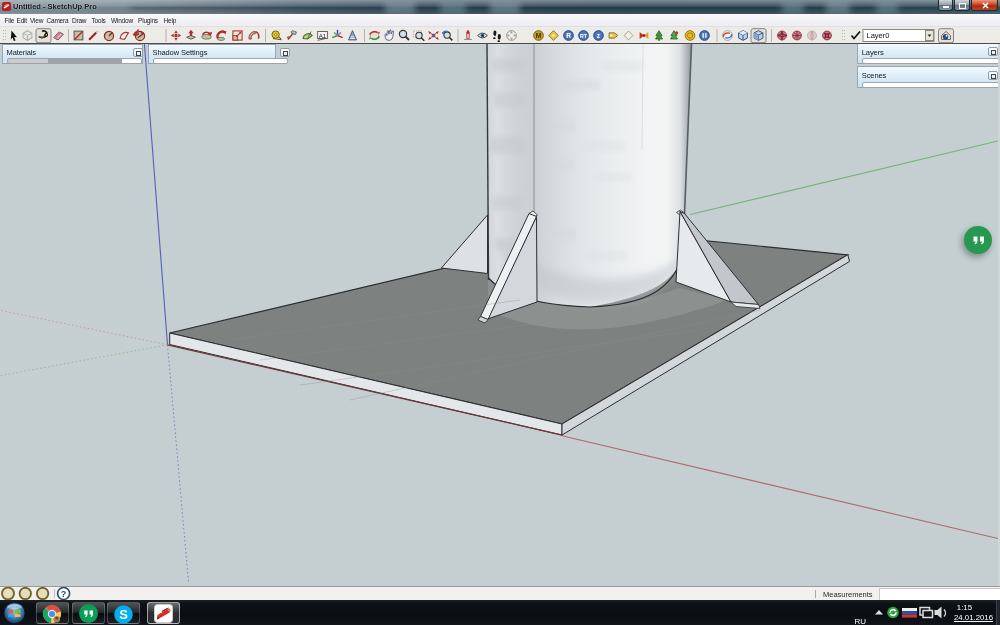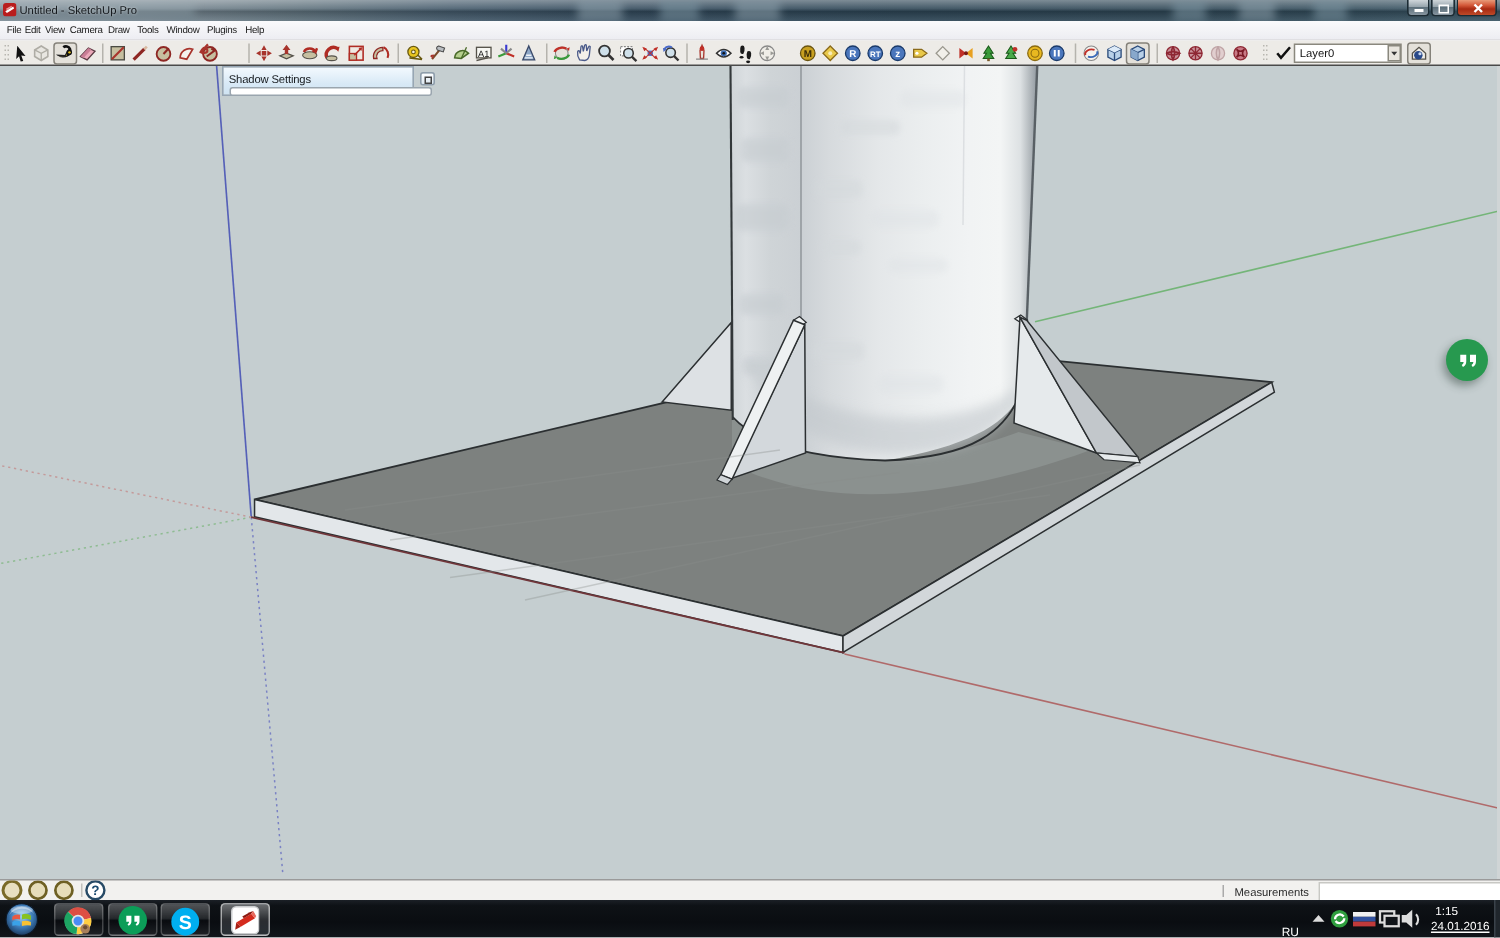--- a/index.html
+++ b/index.html
@@ -2,21 +2,21 @@
 <html><head>
 <meta charset="utf-8">
 <style>
   html,body{margin:0;padding:0;}
   body{width:1000px;height:625px;overflow:hidden;position:relative;
        font-family:"Liberation Sans",sans-serif;}
   .abs{position:absolute;}
   
   #titlebar{left:0;top:0;width:1000px;height:14px;
     background:linear-gradient(90deg,#84919a 0%,#76858f 10%,#5d707b 20%,#43596a 30%,#32495b 42%,#2d4555 60%,#2e4655 78%,#344e5d 92%,#3a5564 100%);
-    overflow:hidden;}
+    overflow:hidden;font-weight:bold;}
   #titlebar .glass{position:absolute;top:0;height:14px;filter:blur(3px);opacity:.55;}
   #tb-text{position:absolute;left:13px;top:2px;font-size:7.5px;color:#14181c;
     letter-spacing:0px;text-shadow:0 0 2px rgba(255,255,255,.6);}
   
   .capbtn{position:absolute;top:0;height:10.5px;border:1px solid #1c2b33;border-top:none;
     border-radius:0 0 3px 3px;box-sizing:border-box;}
   #btn-min{left:938px;width:15px;background:linear-gradient(180deg,#cfd6da 0%,#97a5ad 45%,#5d707b 50%,#8795a0 100%);}
   #btn-max{left:954px;width:16px;background:linear-gradient(180deg,#cfd6da 0%,#97a5ad 45%,#5d707b 50%,#8795a0 100%);}
   #btn-close{left:971px;width:27px;background:linear-gradient(180deg,#e89a78 0%,#d4593a 35%,#a82a12 60%,#bd4a28 100%);}
   
@@ -485,24 +485,39 @@
 
   <g stroke="#898d8b" stroke-width="1" opacity="0.35">
     <line x1="230" y1="340" x2="520" y2="300"></line>
     <line x1="260" y1="360" x2="600" y2="315"></line>
     <line x1="300" y1="385" x2="700" y2="330"></line>
     <line x1="350" y1="400" x2="760" y2="310"></line>
   </g>
 </svg>
 
   
+  <div class="panel" style="left:1.5px;top:-0.5px;width:141px;height:20.5px;">
+    <div class="ttl">Materials</div>
+    <div class="x" style="left:130px;top:3px;"></div>
+    <div class="bar" style="left:4px;top:13px;width:135px;background:linear-gradient(90deg,#ccc 0%,#ccc 30%,#a2a2a2 30%,#a2a2a2 86%,#fff 86%);"></div>
+  </div>
   <div class="panel" style="left:147.5px;top:-0.5px;width:128px;height:20.5px;padding-left:28px;">
     <div class="ttl">Shadow Settings</div>
     <div class="x" style="left:131px;top:3px;"></div>
     <div class="bar" style="left:4px;top:13px;width:135px;"></div>
+  </div>
+  <div class="panel" style="left:856.8px;top:-0.7px;width:143.2px;height:21px;">
+    <div class="ttl">Layers</div>
+    <div class="x" style="left:130px;top:3px;"></div>
+    <div class="bar" style="left:4px;top:13.5px;width:138px;"></div>
+  </div>
+  <div class="panel" style="left:856.8px;top:21.7px;width:143.2px;height:22.7px;">
+    <div class="ttl" style="top:4px">Scenes</div>
+    <div class="x" style="left:130px;top:4px;"></div>
+    <div class="bar" style="left:4px;top:15px;width:138px;"></div>
   </div>
 
   <div class="abs" style="left:997.5px;top:0;width:2.5px;height:542px;background:#d0d5d6;"></div>
   <div id="quote" class="abs">
     <svg width="28" height="28" viewBox="0 0 28 28" style="position:absolute;left:0;top:0">
       <path d="M9.5 10.5 h4 v4.5 q0 2.5 -2.2 3.6 l-0.8 -1.2 q1.2 -0.8 1.3 -2 h-2.3 Z" fill="#fff"></path>
       <path d="M16 10.5 h4 v4.5 q0 2.5 -2.2 3.6 l-0.8 -1.2 q1.2 -0.8 1.3 -2 h-2.3 Z" fill="#fff"></path>
     </svg>
   </div>
 </div>

